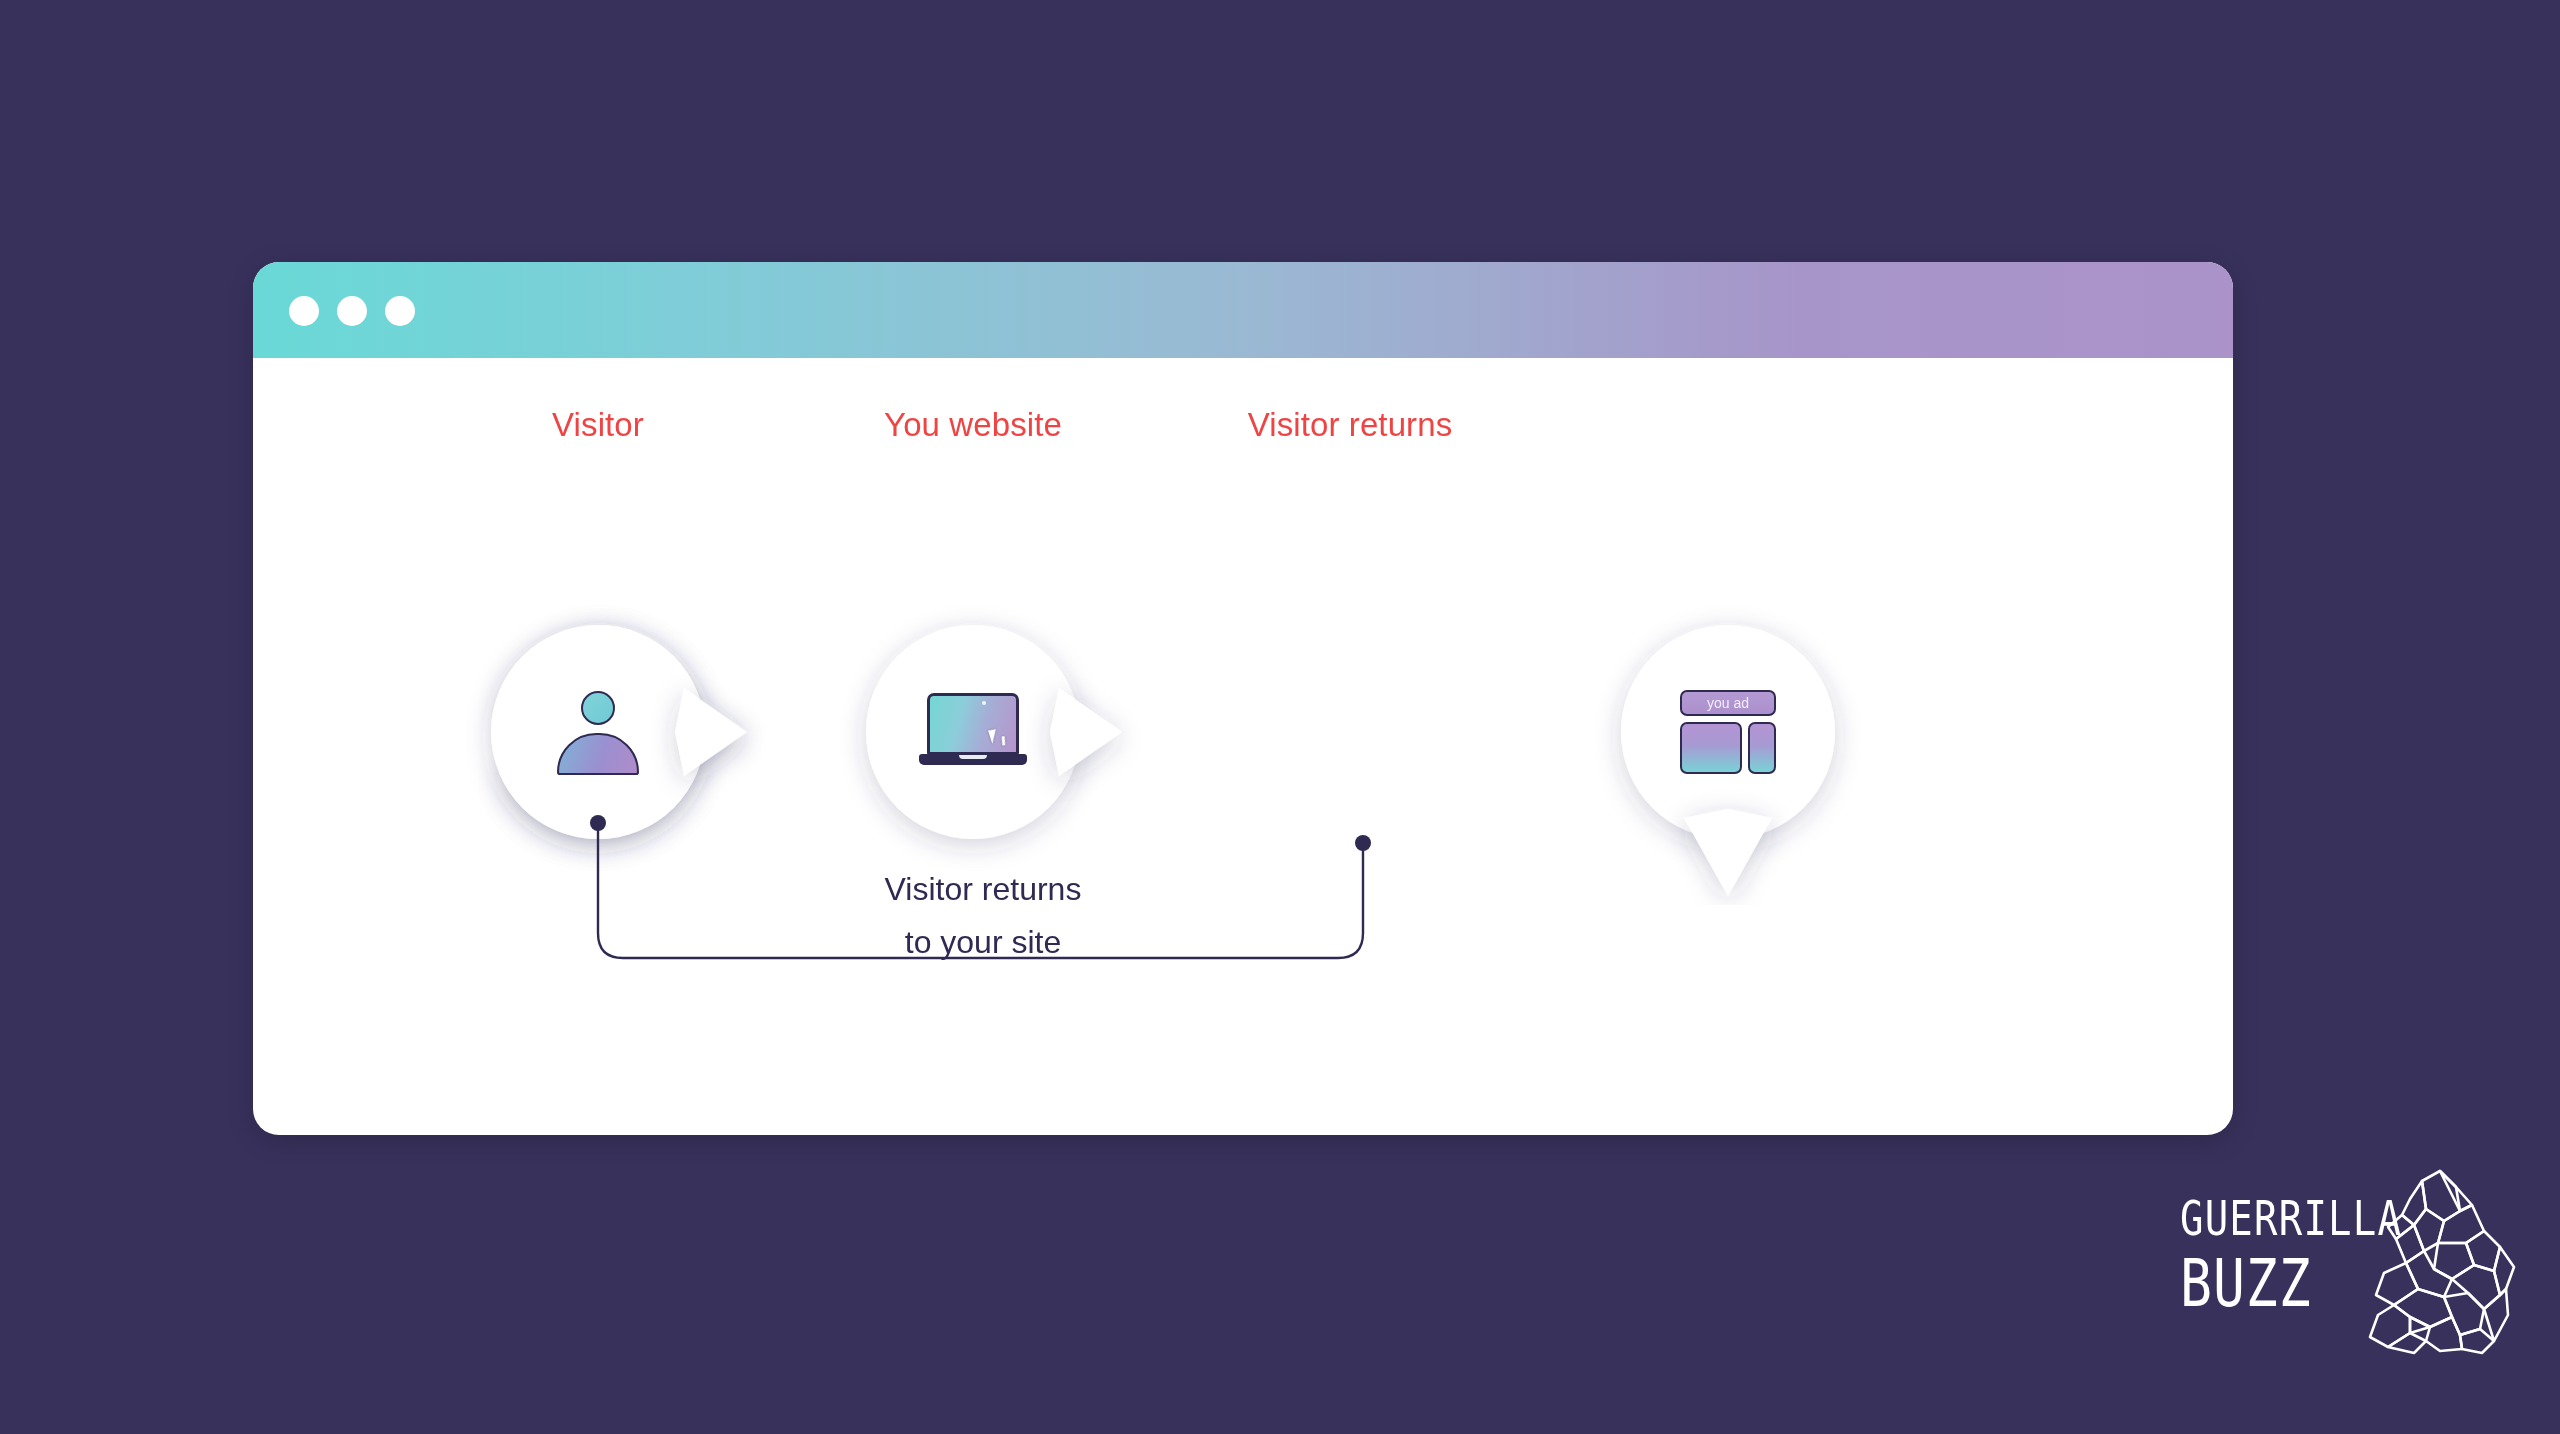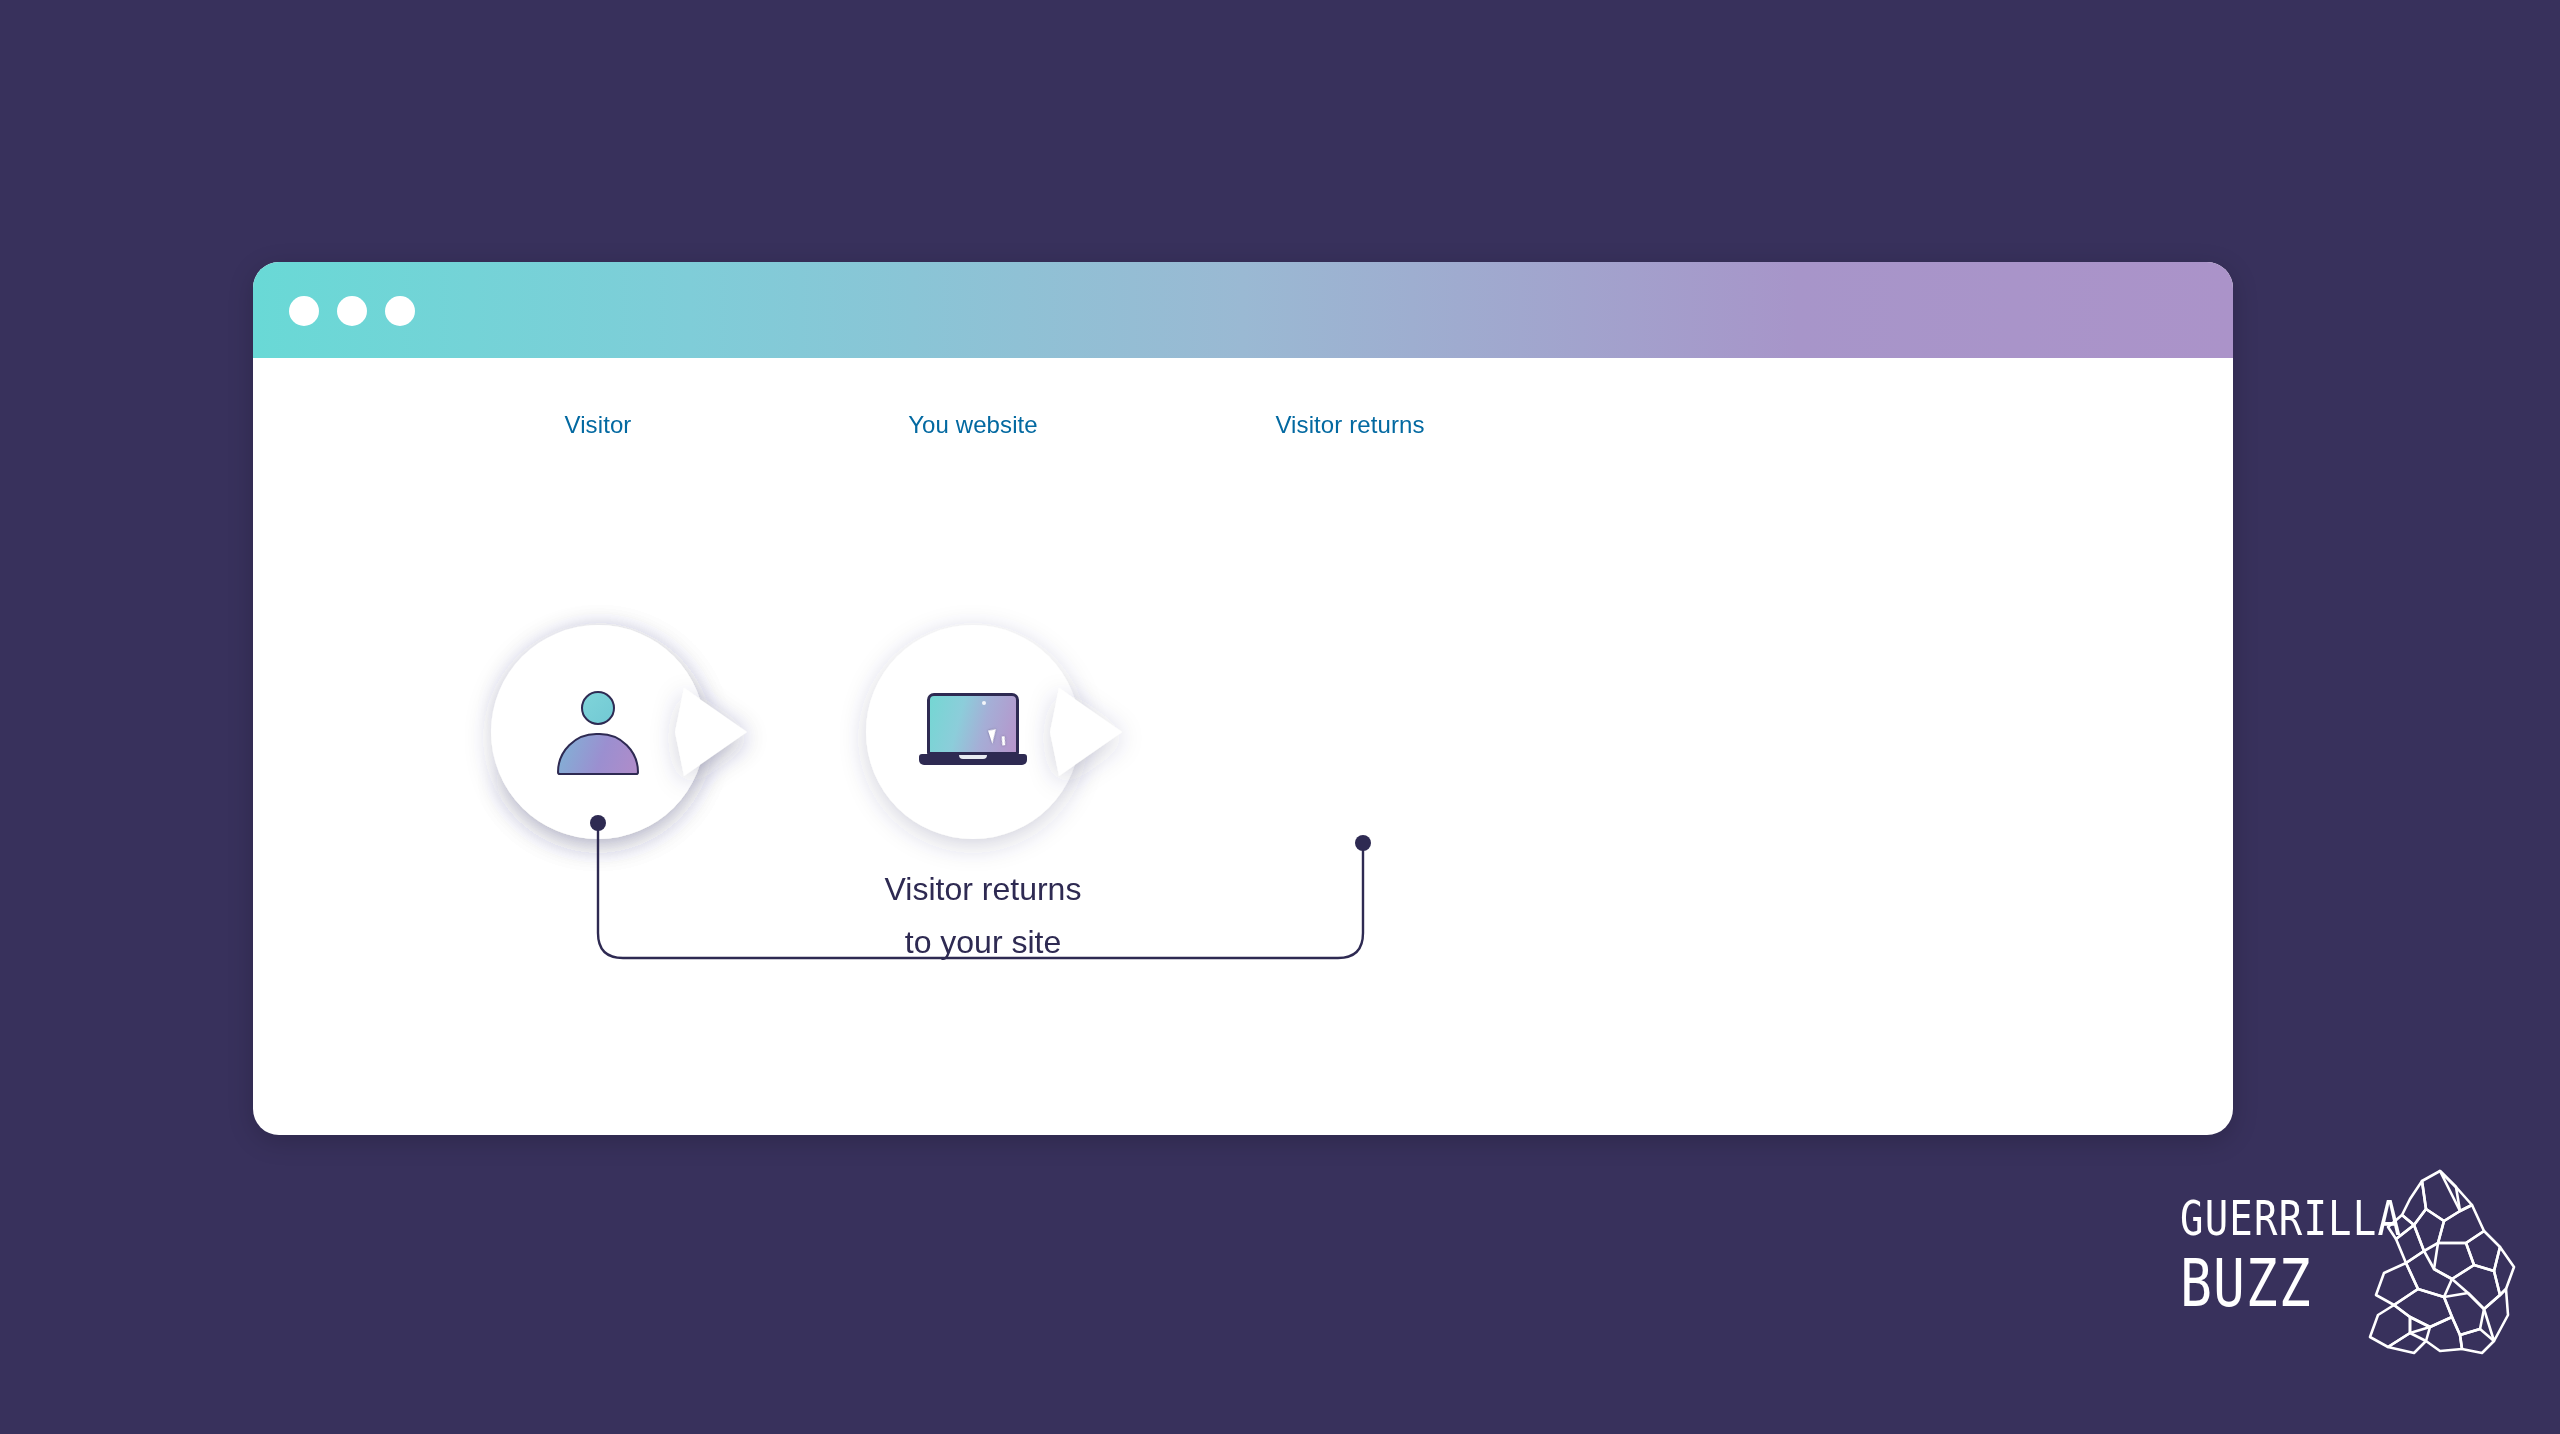--- a/index.html
+++ b/index.html
@@ -33,22 +33,22 @@
   #dot-3{left:132px;}
 
   
   #stage{
     position:absolute;left:0;top:96px;width:1980px;height:777px;
   }
 
   
   .step-label{
     position:absolute;
-    color:#0369a1;
-    font-size:24px;
+    color:#ef4444;
+    font-size:33px;
     line-height:38px;
     text-align:center;
     white-space:pre-line;
     letter-spacing:.1px;
   }
 
   
   .bubble{
     position:absolute;
     width:214px;height:214px;
@@ -227,20 +227,42 @@
             <span class="laptop-cam"></span>
             <span class="laptop-cursor"></span>
           </span>
           <span class="laptop-base"></span>
           <span class="laptop-notch"></span>
         </div>
       </div>
     </div>
 
 
+    <div class="bubble" style="left:1368px;top:267px;">
+      <div class="svgwrap">
+        <svg width="320" height="320" viewBox="0 0 320 320">
+          <defs>
+            <filter id="bshadow4" x="-50%" y="-50%" width="200%" height="200%">
+              <feDropShadow dx="0" dy="6" stdDeviation="13" flood-color="#3a3463" flood-opacity="0.22"></feDropShadow>
+            </filter>
+          </defs>
+          <path filter="url(#bshadow4)" fill="#ffffff" d="M147,40 a107,107 0 1,1 0,214 a107,107 0 1,1 0,-214 Z"></path>
+          <path filter="url(#bshadow4)" fill="#ffffff" d="M103,233 L147,311 L191,233 L147,224 Z"></path>
+        </svg>
+      </div>
+      <div class="bubble-inner">
+        <div class="ad-icon">
+          <span class="ad-banner">
+            <span class="ad-banner-text">you ad</span>
+          </span>
+          <span class="ad-box-main"></span>
+          <span class="ad-box-side"></span>
+        </div>
+      </div>
+    </div>
 
     <svg id="connector" viewBox="0 0 1980 777">
       <path d="M345,465 L345,575 Q345,600 370,600 L1085,600 Q1110,600 1110,575 L1110,485" fill="none" stroke="#2e2a52" stroke-width="2.4" stroke-linecap="round"></path>
       <circle cx="345" cy="465" r="8" fill="#2e2a52"></circle>
       <circle cx="1110" cy="485" r="8" fill="#2e2a52"></circle>
     </svg>
 
     <div id="return-label" style="left:455px;top:505px;width:550px;">Visitor returns
 to your site</div>
 

